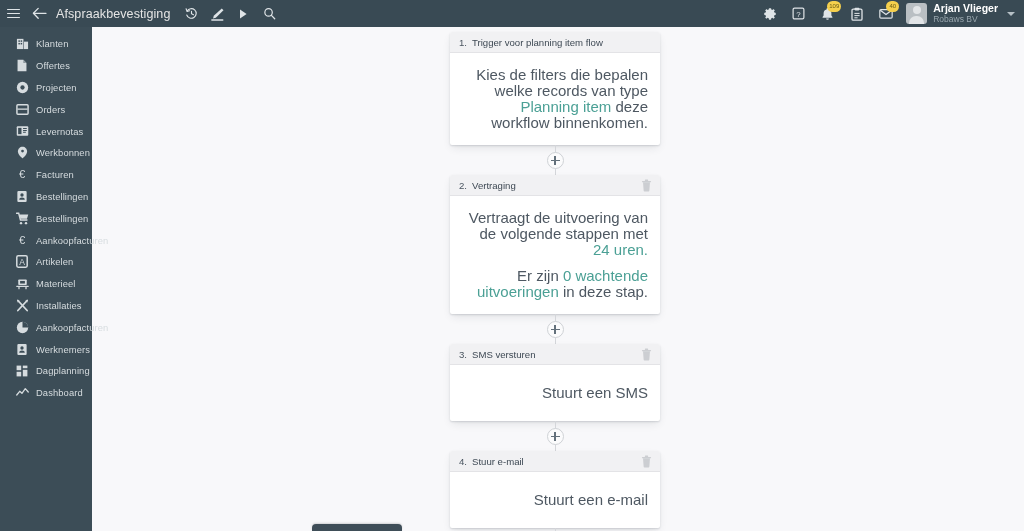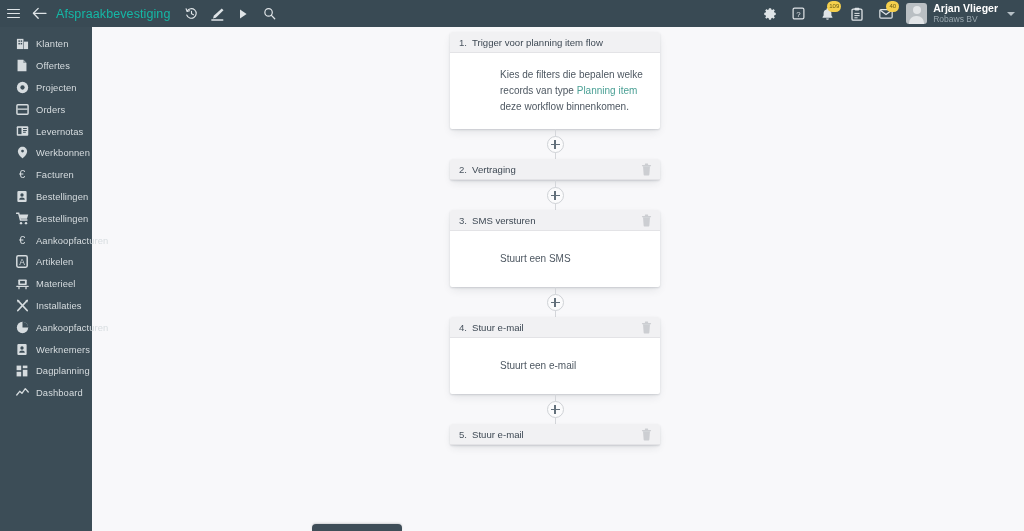--- a/index.html
+++ b/index.html
@@ -26,21 +26,21 @@
   .tb-btn svg { display: block; }
   .hamburger { width: 13px; height: 10px; position: relative; }
   .hamburger i {
     position: absolute; left: 0; width: 13px; height: 1.6px;
     background: #dfe4e7; border-radius: 1px; display: block;
   }
   .hamburger i:nth-child(1) { top: 0; }
   .hamburger i:nth-child(2) { top: 4.2px; }
   .hamburger i:nth-child(3) { top: 8.4px; }
   .wf-title {
-    font-size: 12.5px; color: #14b8a6; margin-left: 4px; margin-right: 8px;
+    font-size: 12.5px; color: #e5e5e5; margin-left: 4px; margin-right: 8px;
     white-space: nowrap; letter-spacing: 0.1px;
   }
   .tb-right {
     margin-left: auto; display: flex; align-items: center; height: 27px;
     padding-right: 6px;
   }
   .tb-icon {
     width: 29px; height: 27px; position: relative;
     display: flex; align-items: center; justify-content: center;
     cursor: pointer;
@@ -131,22 +131,22 @@
   }
   .card-title {
     font-size: 9.6px; color: #3e4954; white-space: nowrap;
   }
   .trash {
     margin-left: auto; width: 13px; height: 15px; cursor: pointer;
     display: flex; align-items: center; justify-content: center;
   }
   .card-body {
     padding: 14px 12px 14px;
-    text-align: left;
-    font-size: 10px; color: #4e5862; line-height: 16px; margin-left: 38px;
+    text-align: right;
+    font-size: 15px; color: #4e5862; line-height: 16px;
   }
   .card-body .lnk { color: #4ba095; }
   .card-body.compact { padding: 20px 12px 20px; }
   .connector {
     width: 210px; height: 30px; position: relative;
   }
   .connector .line {
     position: absolute; left: 104.5px; top: 0; width: 1px; height: 30px;
     background: #d4d6da;
   }
@@ -459,20 +459,25 @@
         <div class="card-head">
           <span class="card-num">2.</span>
           <span class="card-title">Vertraging</span>
           <span class="trash">
             <svg width="11" height="13" viewBox="0 0 12 14">
               <path d="M2.2 3.4h7.6l-0.7 9.4a0.9 0.9 0 0 1-0.9 0.8H3.8a0.9 0.9 0 0 1-0.9-0.8z" fill="#ccced2"></path>
               <rect x="1" y="2" width="10" height="1.5" rx="0.6" fill="#ccced2"></rect>
               <rect x="4.2" y="0.5" width="3.6" height="1.6" rx="0.6" fill="#ccced2"></rect>
             </svg>
           </span>
+        </div>
+        <div class="card-body">
+          <div><span>Vertraagt de uitvoering van de volgende stappen met </span><span class="lnk">24 uren.</span></div>
+          <div style="height:10px"></div>
+          <div><span>Er zijn </span><span class="lnk">0 wachtende uitvoeringen</span><span> in deze stap.</span></div>
         </div>
       </div>
       <div class="connector">
         <div class="line"></div>
         <div class="plus"></div>
       </div>
       <div class="card">
         <div class="card-head">
           <span class="card-num">3.</span>
           <span class="card-title">SMS versturen</span>

